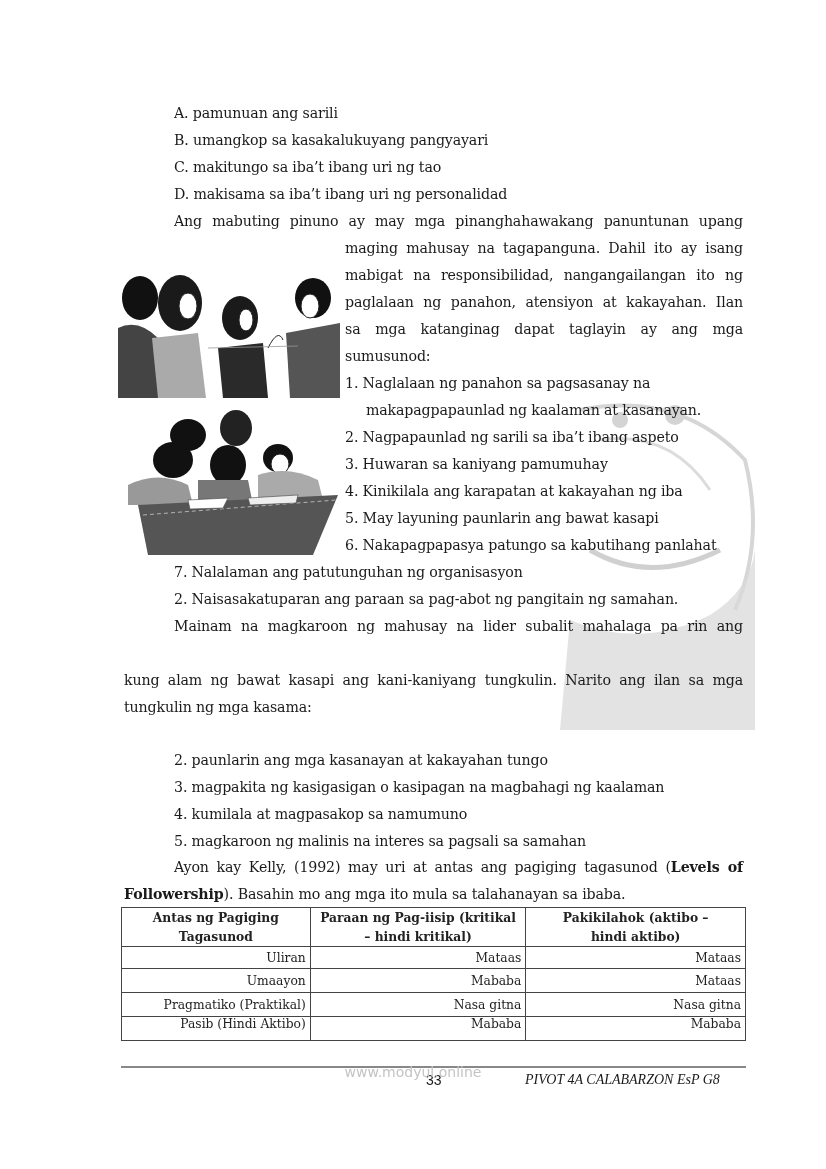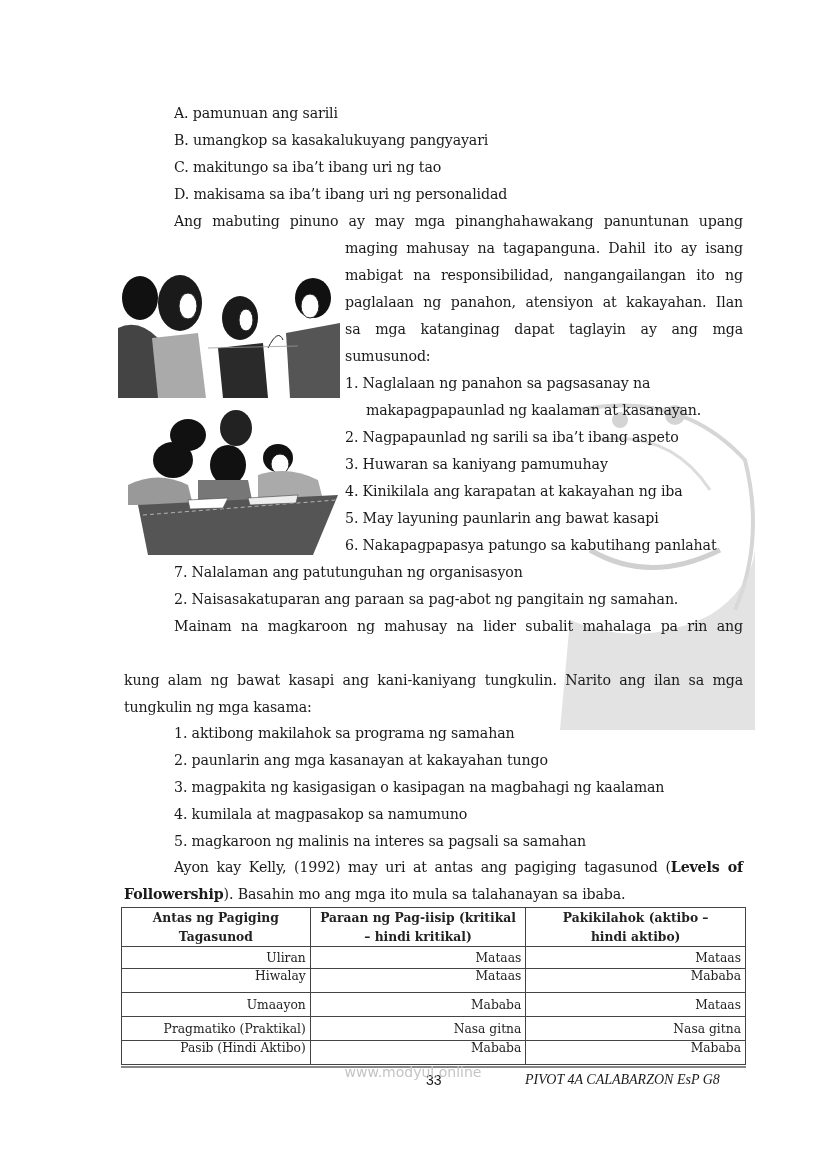--- a/index.html
+++ b/index.html
@@ -105,21 +105,20 @@
   <div class="line" style="left:345px;top:482px">4. Kinikilala ang karapatan at kakayahan ng iba</div>
   <div class="line" style="left:345px;top:509px">5. May layuning paunlarin ang bawat kasapi</div>
   <div class="line" style="left:345px;top:536px">6. Nakapagpapasya patungo sa kabutihang panlahat</div>
   <div class="line" style="left:174px;top:563px">7. Nalalaman ang patutunguhan ng organisasyon</div>
   <div class="line" style="left:174px;top:590px">2. Naisasakatuparan ang paraan sa pag-abot ng pangitain ng samahan.</div>
 
   <div class="line just" style="left:174px;top:617px;width:569px">Mainam na magkaroon ng mahusay na lider subalit mahalaga pa rin ang</div>
   <div class="line just" style="left:124px;top:671px;width:619px">kung alam ng bawat kasapi ang kani-kaniyang tungkulin. Narito ang ilan sa mga</div>
   <div class="line" style="left:124px;top:698px">tungkulin ng mga kasama:</div>
 
-  <div class="line" style="left:174px;top:724px">1. aktibong makilahok sa programa ng samahan</div>
   <div class="line" style="left:174px;top:751px">2. paunlarin ang mga kasanayan at kakayahan tungo</div>
   <div class="line" style="left:174px;top:778px">3. magpakita ng kasigasigan o kasipagan na magbahagi ng kaalaman</div>
   <div class="line" style="left:174px;top:805px">4. kumilala at magpasakop sa namumuno</div>
   <div class="line" style="left:174px;top:832px">5. magkaroon ng malinis na interes sa pagsali sa samahan</div>
 
   <div class="line just" style="left:174px;top:858px;width:569px"><span>Ayon kay Kelly, (1992) may uri at antas ang pagiging tagasunod (</span><b>Levels of</b></div>
   <div class="line" style="left:124px;top:885px"><b>Followership</b><span>). Basahin mo ang mga ito mula sa talahanayan sa ibaba.</span></div>
 
   <table class="levels">
     <colgroup>
@@ -134,25 +133,20 @@
         <th><span>Pakikilahok (aktibo –</span><br><span>hindi aktibo)</span></th>
       </tr>
     </thead>
     <tbody>
       <tr>
         <td>Uliran</td>
         <td>Mataas</td>
         <td>Mataas</td>
       </tr>
       <tr class="tall">
-        <td style="vertical-align:top">Hiwalay</td>
-        <td style="vertical-align:top">Mataas</td>
-        <td style="vertical-align:top">Mababa</td>
-      </tr>
-      <tr class="tall">
         <td>Umaayon</td>
         <td>Mababa</td>
         <td>Mataas</td>
       </tr>
       <tr class="tall">
         <td>Pragmatiko (Praktikal)</td>
         <td>Nasa gitna</td>
         <td>Nasa gitna</td>
       </tr>
       <tr class="tall">

